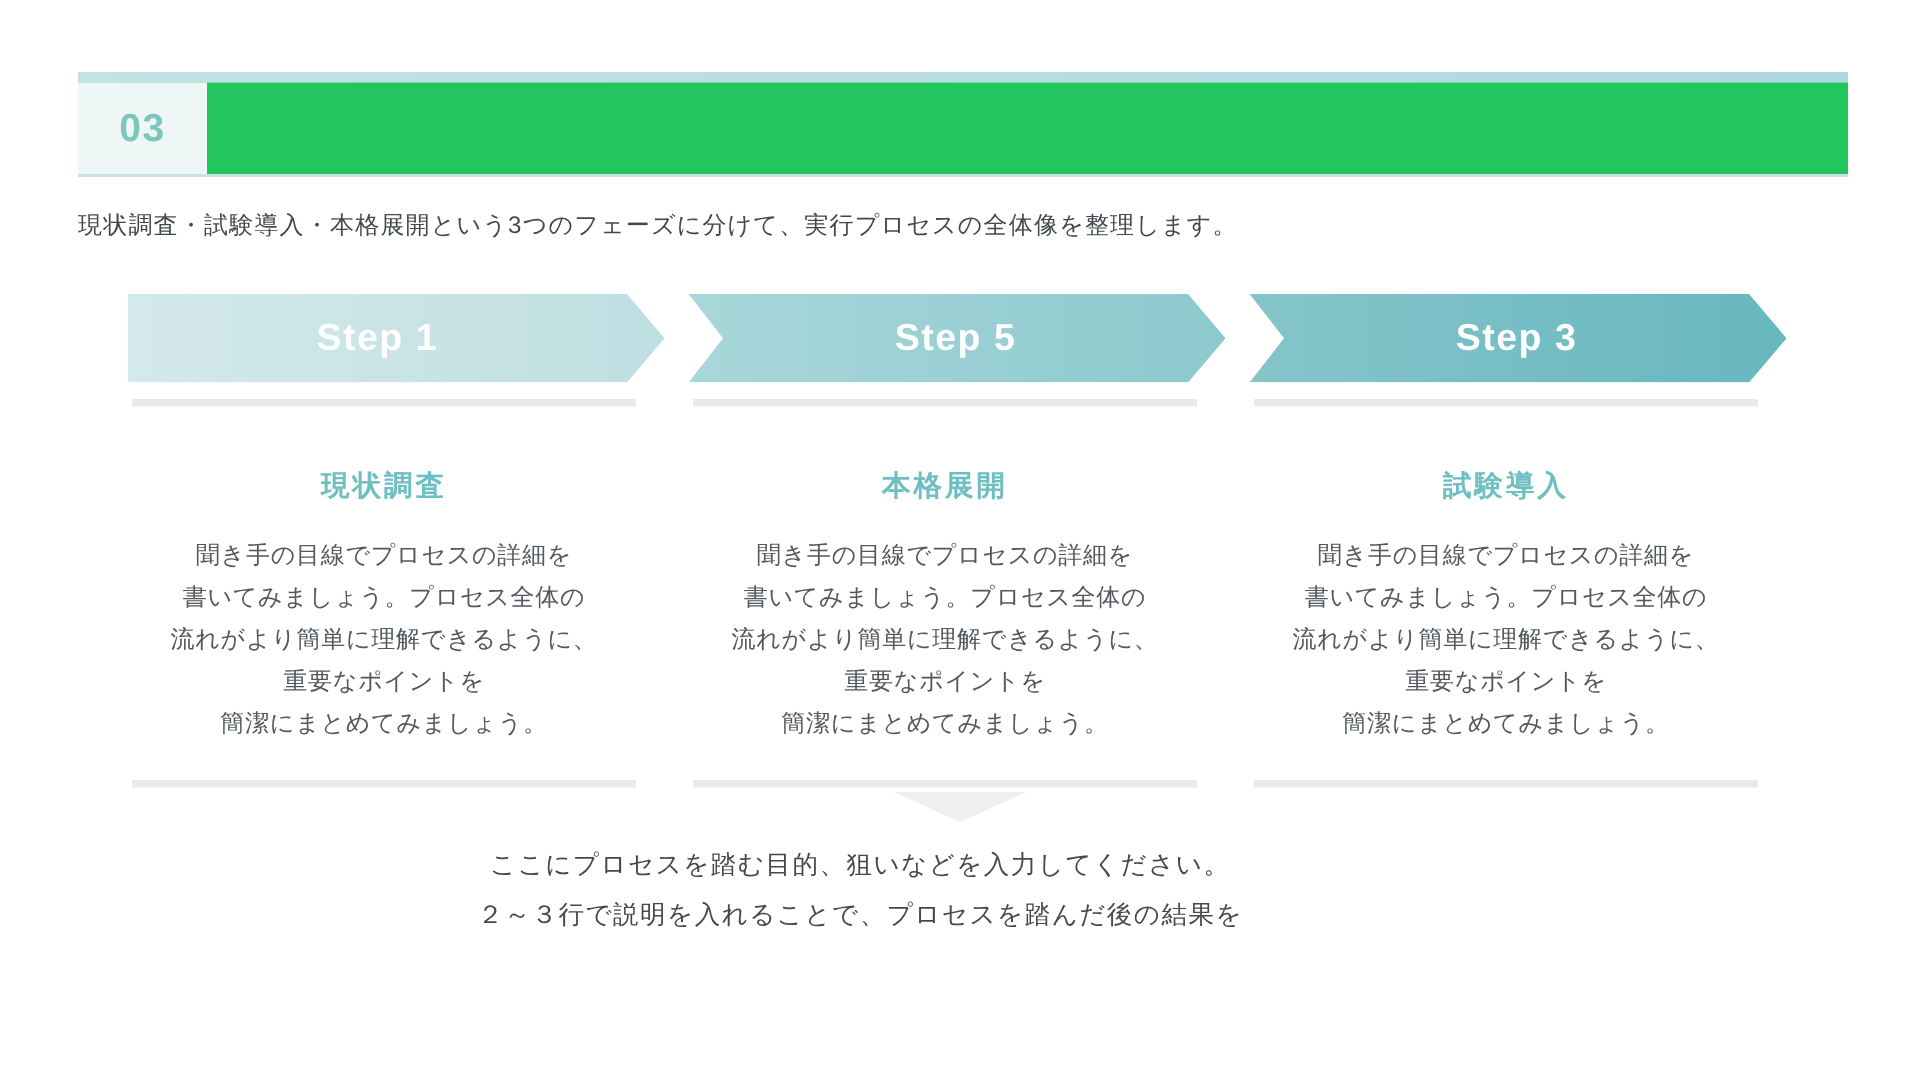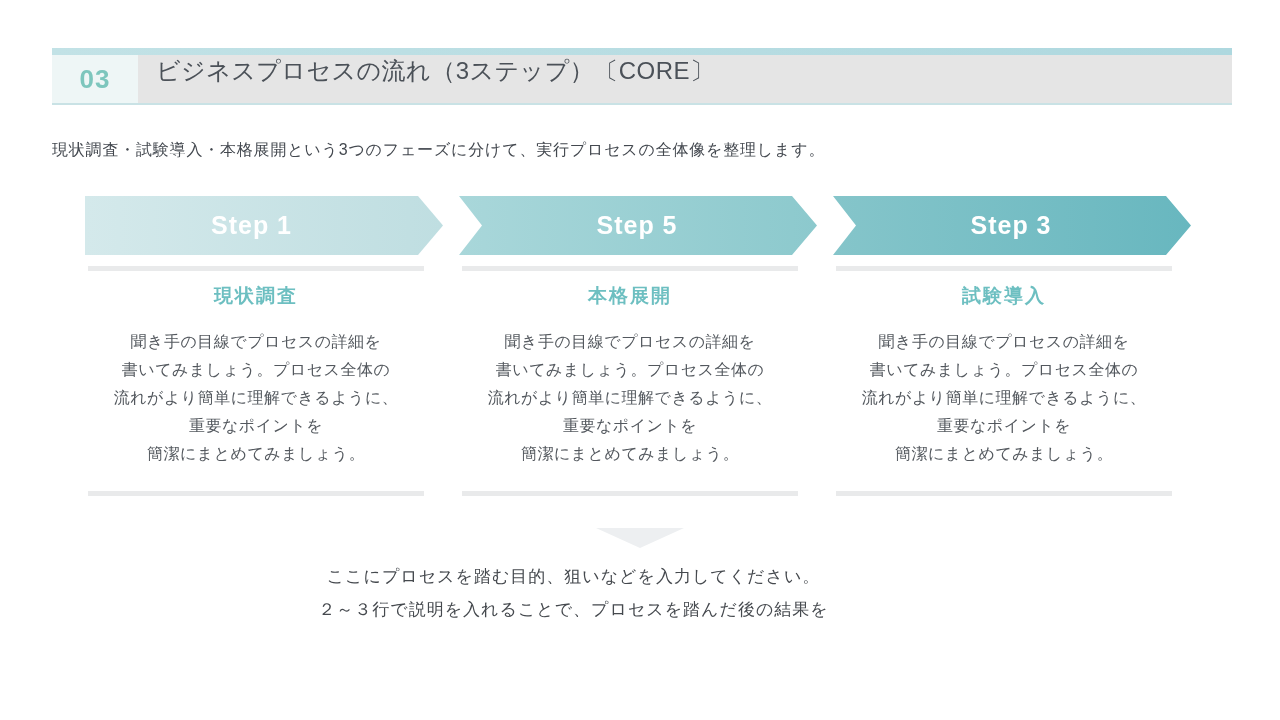--- a/index.html
+++ b/index.html
@@ -13,24 +13,24 @@
   }
   
   .accent-bar {
     position:absolute; left:52px; top:48px;
     width:1180px; height:7px;
     background:linear-gradient(90deg,#c2e2e6,#aed8df);
   }
   
   .header {
     position:absolute; left:52px; top:55px;
-    width:1180px; height:50px;
-    display:flex; align-items:flex-start;
+    width:1180px; height:63px;
+    display:flex; align-items:center;
     border-bottom:2px solid #c9e2e5;
-    background:#e5e5e5;
+    background:#22c55e;
   }
   .num-box {
     width:86px; height:100%;
     background:#eef6f6;
     color:#7dc6bd;
     font-size:26px; font-weight:bold;
     display:flex; align-items:center; justify-content:center;
     letter-spacing:1px;
   }
   .title {
@@ -61,21 +61,21 @@
     color:#ffffff;
     font-size:25px; font-weight:bold;
     letter-spacing:1px;
   }
   .rule {
     width:336px; height:5px;
     margin-left:3px; margin-top:11px;
     background:#e9eaeb;
   }
   .col-heading {
-    width:336px; margin-left:3px; margin-top:13px;
+    width:336px; margin-left:3px; margin-top:42px;
     text-align:center;
     font-size:19px; font-weight:bold;
     color:#6dbfc1;
     letter-spacing:2px;
     line-height:24px;
   }
   .col-body {
     width:336px; margin-left:3px; margin-top:20px;
     text-align:center;
     font-size:16px; color:#53585e;
@@ -102,21 +102,20 @@
 </style>
 </head>
 <body>
 
 <div class="page">
 
   <div class="accent-bar"></div>
 
   <header class="header">
     <div class="num-box">03</div>
-    <h1 class="title">ビジネスプロセスの流れ（3ステップ）〔CORE〕</h1>
   </header>
 
   <p class="subtitle">現状調査・試験導入・本格展開という3つのフェーズに分けて、実行プロセスの全体像を整理します。</p>
 
   <section class="col" style="left:85px">
     <div class="arrow" style="background: linear-gradient(90deg, rgb(212, 233, 235), rgb(191, 222, 225));">
       <span class="step-label">Step 1</span>
     </div>
     <div class="rule"></div>
     <h2 class="col-heading">現状調査</h2>

